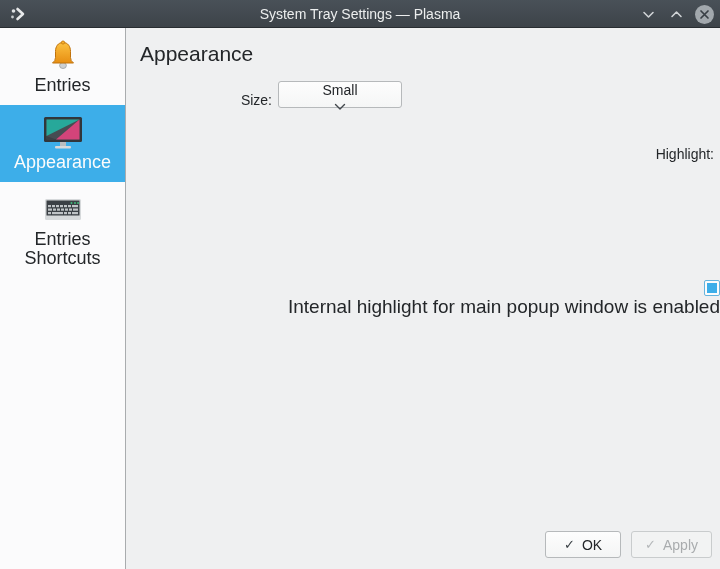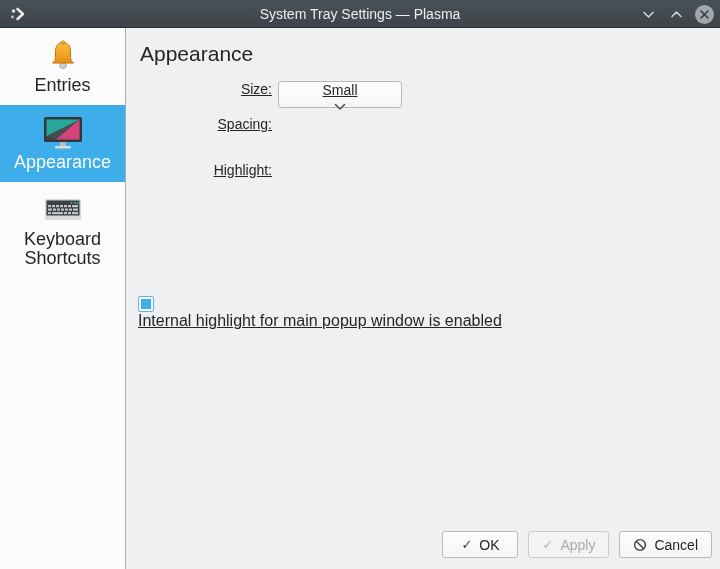--- a/index.html
+++ b/index.html
@@ -55,21 +55,21 @@
     cursor: default;
   }
   .side-item.selected { background: #3daee9; color: #fcfcfc; }
   .side-icon { height: 33px; display: flex; align-items: center; justify-content: center; }
   .side-label { display: block; margin-top: 4px; line-height: 19px; padding: 0 10px; }
 
   .content { flex: 1; position: relative; background: #eff0f1; padding: 8px 0 0 12px; }
   .page-heading { font-size: 21px; font-weight: 400; color: #232629; margin: 6px 0 0 2px; }
 
   .form { margin-top: 15px; }
-  .form-row { display: flex; align-items: flex-start; margin-bottom: 8px; text-decoration: underline; }
+  .form-row { display: flex; align-items: flex-end; margin-bottom: 8px; }
   .form-label {
     width: 134px; flex: 0 0 134px;
     text-align: right; font-size: 14px; margin-right: 6px;
   }
 
   .combobox {
     width: 124px; height: 27px;
     background: linear-gradient(#fdfdfd, #f5f6f6);
     border: 1px solid #b6b9bb; border-radius: 3px;
     display: flex; align-items: center;
@@ -91,21 +91,21 @@
 
   .highlight-row { margin-top: 30px; margin-bottom: 0; flex-direction: column; }
   .checkbox {
     width: 16px; height: 16px;
     border: 1px solid #66b4dd; border-radius: 2px;
     background: #fcfcfc;
     display: flex; align-items: center; justify-content: center;
     cursor: default;
   }
   .checkbox .check-fill { width: 10px; height: 10px; background: #3daee9; }
-  .highlight-text { font-size: 16px; }
+  .highlight-text { font-size: 19px; }
 
   
   .button-row {
     position: absolute; right: 8px; bottom: 11px;
     display: flex; gap: 10px;
   }
   .dlg-btn {
     height: 27px; min-width: 76px;
     padding: 0 13px;
     display: flex; align-items: center; justify-content: center; gap: 7px;
@@ -212,21 +212,21 @@
                 <rect x="25" y="11.5" width="3" height="2.2"></rect>
                 <rect x="29" y="11.5" width="5" height="2.2"></rect>
               <rect x="4" y="15" width="3" height="2.2"></rect>
                 <rect x="8" y="15" width="11" height="2.2"></rect>
                 <rect x="20" y="15" width="3" height="2.2"></rect>
                 <rect x="24" y="15" width="3" height="2.2"></rect>
                 <rect x="28" y="15" width="6" height="2.2"></rect>
             </g>
           </svg>
         </span>
-        <span class="side-label">Keyboard Shortcuts</span>
+        <span class="side-label">Entries Shortcuts</span>
       </div>
 
     </div>
 
     <div class="content">
       <div class="page-heading">Appearance</div>
 
       <div class="form">
         <div class="form-row">
           <span class="form-label">Size:</span>
@@ -234,47 +234,37 @@
             <span class="combo-value">Small</span>
             <span>
               <svg width="12" height="8" viewBox="0 0 12 8">
                   <path d="M1.5 1.5 L6 6 L10.5 1.5" stroke="#43484d" stroke-width="1.4" fill="none" stroke-linecap="round" stroke-linejoin="round"></path>
                 </svg>
             </span>
           </div>
         </div>
 
         <div class="form-row">
-          <span class="form-label">Spacing:</span>
         </div>
 
         <div class="form-row highlight-row">
           <span class="form-label">Highlight:</span>
           <span class="checkbox">
             <span class="check-fill"></span>
           </span>
           <span class="highlight-text">Internal highlight for main popup window is enabled</span>
         </div>
       </div>
 
       <div class="button-row">
         <button class="dlg-btn">
           <span class="btn-glyph">✓</span>
           <span>OK</span>
         </button>
         <button class="dlg-btn" disabled="">
           <span class="btn-glyph">✓</span>
           <span>Apply</span>
         </button>
-        <button class="dlg-btn">
-          <span class="btn-glyph">
-            <svg width="14" height="14" viewBox="0 0 14 14" style="display:block">
-              <circle cx="7" cy="7" r="5.4" stroke="#3a4045" stroke-width="1.4" fill="none"></circle>
-              <line x1="3.3" y1="3.3" x2="10.7" y2="10.7" stroke="#3a4045" stroke-width="1.4"></line>
-            </svg>
-          </span>
-          <span>Cancel</span>
-        </button>
       </div>
 
     </div>
   </div>
 </div>
 
 </body></html>

